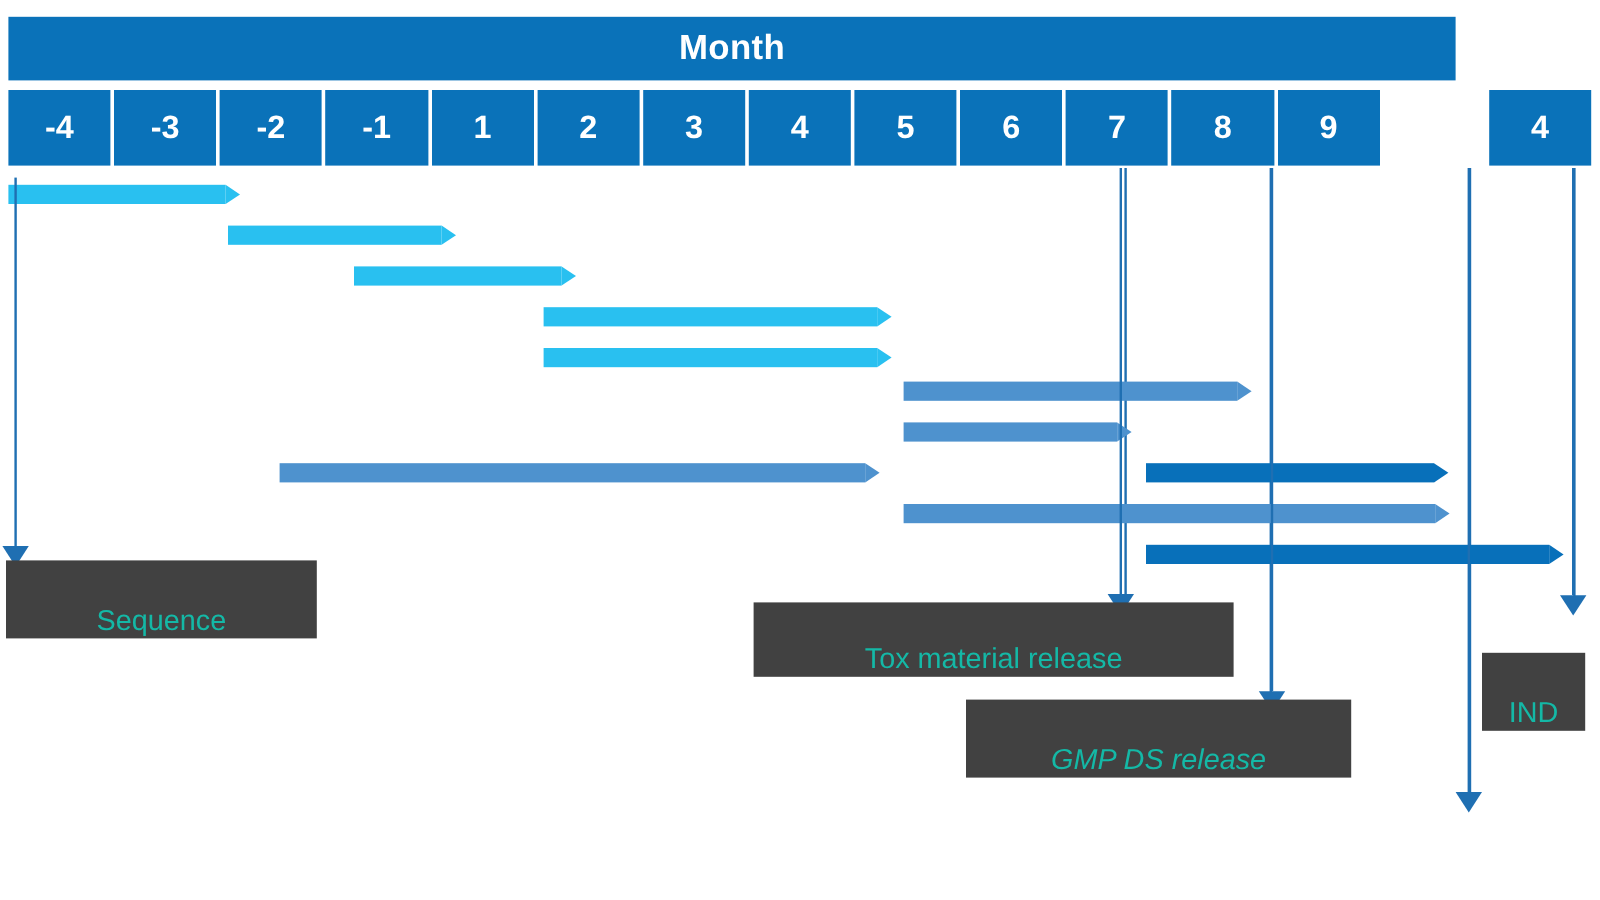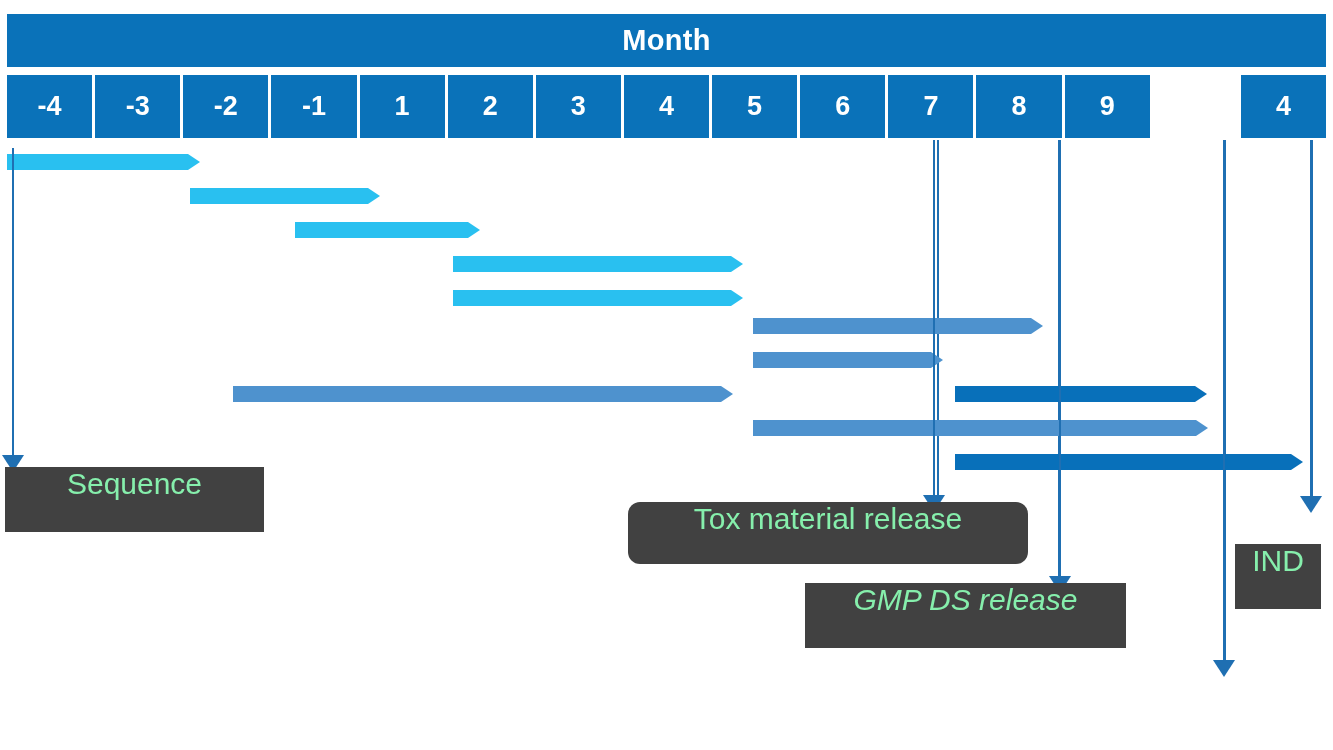--- a/index.html
+++ b/index.html
@@ -6,21 +6,21 @@
   body{
     width:1333px;height:750px;
     background:#ffffff;
     font-family:"Liberation Sans", sans-serif;
     overflow:hidden;
   }
   #stage{position:relative;width:1333px;height:750px;}
 
   
   .month-bar{
-    position:absolute;left:7px;top:14px;width:1319px;height:53px;
+    position:absolute;left:7px;top:14px;width:1206px;height:53px;
     background:var(--hdr,#0A72B9);
     display:flex;align-items:center;justify-content:center;
   }
   .month-bar span{
     color:#fff;font-size:29px;font-weight:bold;letter-spacing:.3px;
   }
   .month-cells{
     position:absolute;left:7px;top:75px;width:1319px;height:63px;
   }
   .mcell{
@@ -49,22 +49,22 @@
   .mhead{
     position:absolute;width:0;height:0;
     border-left:11px solid transparent;
     border-right:11px solid transparent;
     border-top:17px solid #1F6FB2;
   }
 
   
   .mbox{
     position:absolute;background:#414141;
-    display:flex;align-items:flex-start;justify-content:center;
-    color:#86efac;font-size:30px;
+    display:flex;align-items:flex-end;justify-content:center;
+    color:#14b8a6;font-size:24px;
     padding:0 14px;box-sizing:border-box;
     white-space:nowrap;
   }
 </style>
 </head>
 <body>
 
 <div id="stage">
 
   <div class="month-bar">
@@ -179,21 +179,21 @@
       <div class="mhead" style="left: 1049px; top: 576px; border-top-color: rgb(31, 111, 178);"></div>
       <div class="mline" style="left: 1223px; top: 140px; height: 520px; background: rgb(31, 111, 178);"></div>
       <div class="mhead" style="left: 1213px; top: 660px; border-top-color: rgb(31, 111, 178);"></div>
       <div class="mline" style="left: 1310px; top: 140px; height: 356px; background: rgb(31, 111, 178);"></div>
       <div class="mhead" style="left: 1300px; top: 496px; border-top-color: rgb(31, 111, 178);"></div>
     </div>
 
   <div class="mbox" id="mb-sequence" style="left: 5px; top: 467px; width: 259px; height: 65px; background: rgb(65, 65, 65);">
     <span>Sequence</span>
   </div>
-  <div class="mbox" id="mb-tox" style="left: 628px; top: 502px; width: 400px; height: 62px; background: rgb(65, 65, 65); border-radius: 12px;">
+  <div class="mbox" id="mb-tox" style="left: 628px; top: 502px; width: 400px; height: 62px; background: rgb(65, 65, 65);">
     <span>Tox material release</span>
   </div>
   <div class="mbox" id="mb-ds" style="left: 805px; top: 583px; width: 321px; height: 65px; background: rgb(65, 65, 65); font-style: italic;">
     <span>GMP DS release</span>
   </div>
   <div class="mbox" id="mb-ind" style="left: 1235px; top: 544px; width: 86px; height: 65px; background: rgb(65, 65, 65);">
     <span>IND</span>
   </div>
 
 </div>

